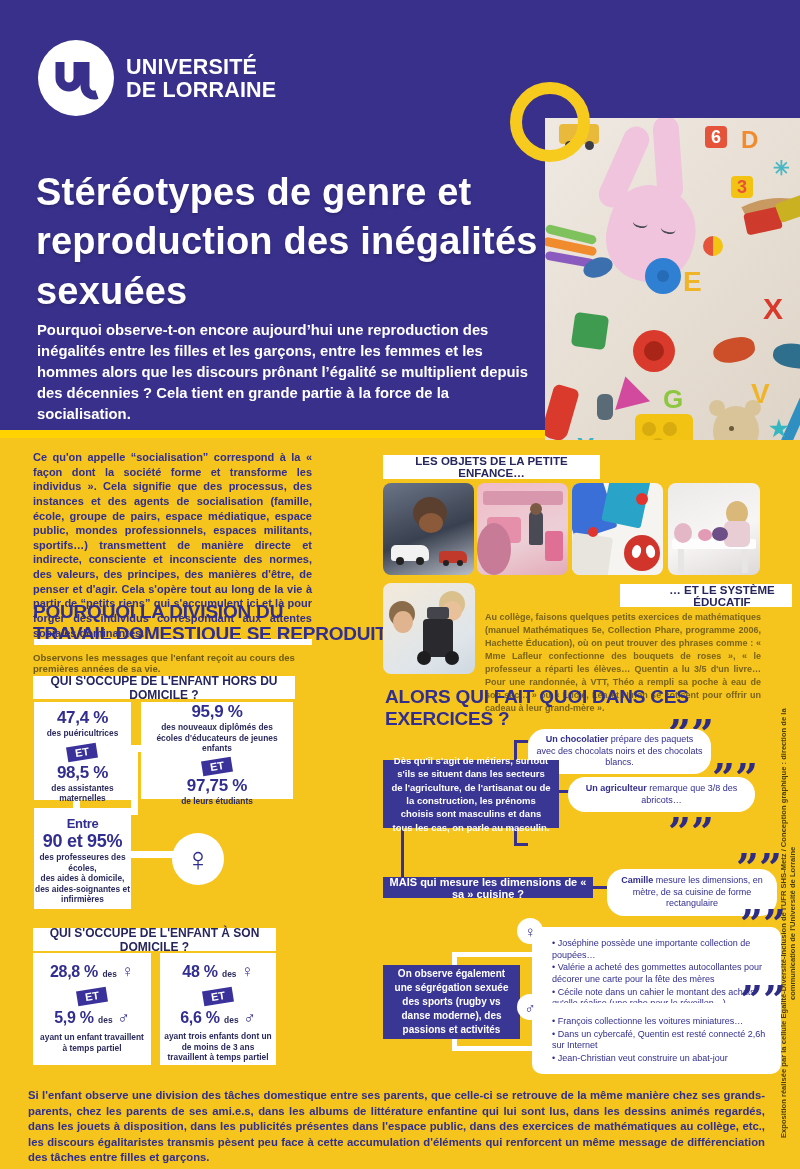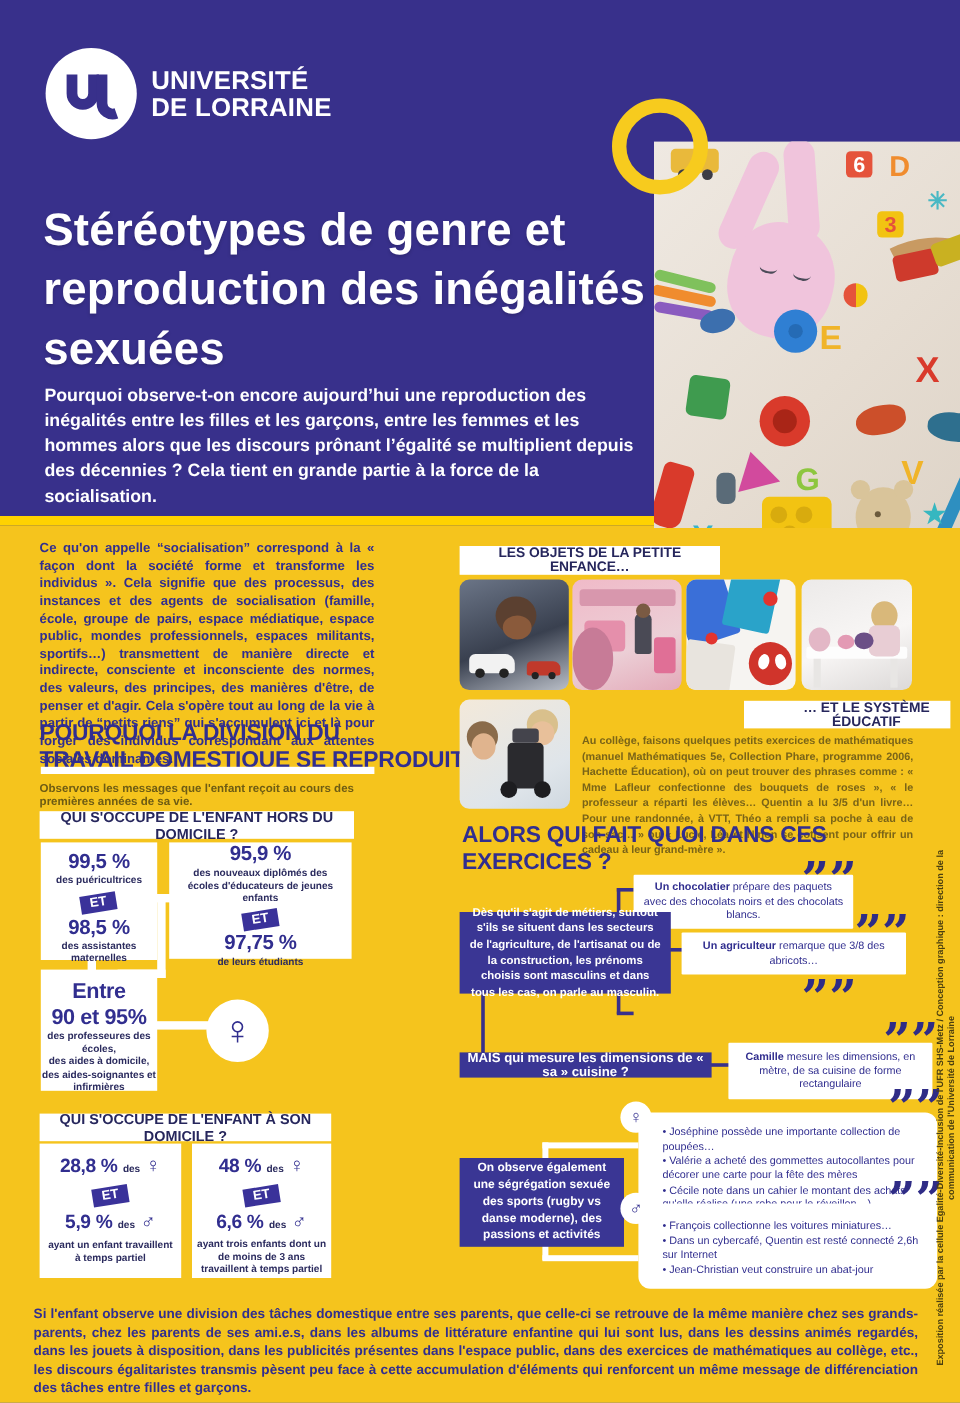--- a/index.html
+++ b/index.html
@@ -32,21 +32,21 @@
   .pct{color:#312E8F;font-weight:bold;font-size:17px;letter-spacing:-.3px;}
   .lbl{color:#2B2B5E;font-weight:bold;font-size:8.4px;line-height:1.25;}
   .et{display:inline-block;background:#3A329A;color:#fff;font-weight:bold;font-size:11px;padding:1px 8px 2px;transform:rotate(-9deg);}
   .sym{color:#312E8F;font-weight:bold;}
   .conn{background:#fff;position:absolute;}
   .fem-circle{position:absolute;background:#fff;border-radius:50%;display:flex;align-items:center;justify-content:center;}
   
   .photo{position:absolute;border-radius:8px;overflow:hidden;}
   .edu-par{color:#7A6418;font-weight:bold;font-size:9px;line-height:1.45;text-align:justify;}
   .pbox{background:#3A3694;color:#fff;font-weight:bold;text-align:center;position:absolute;}
-  .qbox{background:#fff;border-radius:1px;color:#312E8F;font-size:9px;line-height:1.3;position:absolute;}
+  .qbox{background:#fff;border-radius:17px;color:#312E8F;font-size:9px;line-height:1.3;position:absolute;}
   .qglyph{position:absolute;color:#2F2C86;font-family:"DejaVu Serif",serif;font-weight:bold;font-size:40px;line-height:.6;}
   .iconn{background:#38308B;position:absolute;}
   .badge{position:absolute;background:#fff;border-radius:50%;width:26px;height:26px;display:flex;align-items:center;justify-content:center;color:#312E8F;font-weight:bold;font-size:15px;}
   .bullets{margin:0;padding:0 4px 0 10px;list-style:none;text-align:left;}
   .bullets li{margin:1px 0;}
   .bullets li:before{content:"• ";}
   .conclusion{color:#312E8F;font-weight:bold;font-size:11.3px;line-height:1.38;text-align:justify;}
   .credit{position:absolute;right:3px;top:688px;height:470px;color:#4B3F10;font-weight:bold;font-size:7.6px;
           writing-mode:vertical-rl;transform:rotate(180deg);text-align:center;}
 </style>
@@ -135,37 +135,37 @@
 
   <div class="abs titlebox" style="left:33px;top:676px;width:262px;height:23px;">QUI S'OCCUPE DE L'ENFANT HORS DU DOMICILE ?</div>
 
   <div class="conn" style="left:128px;top:745px;width:16px;height:7px;"></div>
   <div class="conn" style="left:131px;top:745px;width:7px;height:70px;"></div>
   <div class="conn" style="left:98px;top:808px;width:40px;height:7px;"></div>
   <div class="conn" style="left:73px;top:797px;width:7px;height:14px;"></div>
   <div class="conn" style="left:124px;top:851px;width:52px;height:7px;"></div>
 
   <div class="abs wbox" style="left:34px;top:702px;width:97px;height:98px;padding-top:6px;box-sizing:border-box;">
-    <div class="pct">99,5 %</div>
+    <div class="pct">47,4 %</div>
     <div class="lbl">des puéricultrices</div>
     <div style="margin:3px 0;"><span class="et">ET</span></div>
     <div class="pct">98,5 %</div>
     <div class="lbl">des assistantes maternelles</div>
   </div>
 
   <div class="abs wbox" style="left:141px;top:702px;width:152px;height:97px;padding:0 6px 0;box-sizing:border-box;">
     <div class="pct">95,9 %</div>
     <div class="lbl">des nouveaux diplômés des écoles d'éducateurs de jeunes enfants</div>
     <div style="margin:2px 0;"><span class="et">ET</span></div>
     <div class="pct">97,75 %</div>
     <div class="lbl">de leurs étudiants</div>
   </div>
 
   <div class="abs wbox" style="left:34px;top:808px;width:97px;height:101px;padding-top:8px;box-sizing:border-box;">
-    <div class="pct" style="font-size:18px;">Entre</div>
+    <div class="pct" style="font-size:13px;">Entre</div>
     <div class="pct" style="font-size:18px;">90 et 95%</div>
     <div class="lbl">des professeures des écoles,</div>
     <div class="lbl">des aides à domicile,</div>
     <div class="lbl">des aides-soignantes et</div>
     <div class="lbl">infirmières</div>
   </div>
 
   <div class="fem-circle" style="left:172px;top:833px;width:52px;height:52px;">
     <span class="sym" style="font-size:34px;">♀</span>
   </div>

